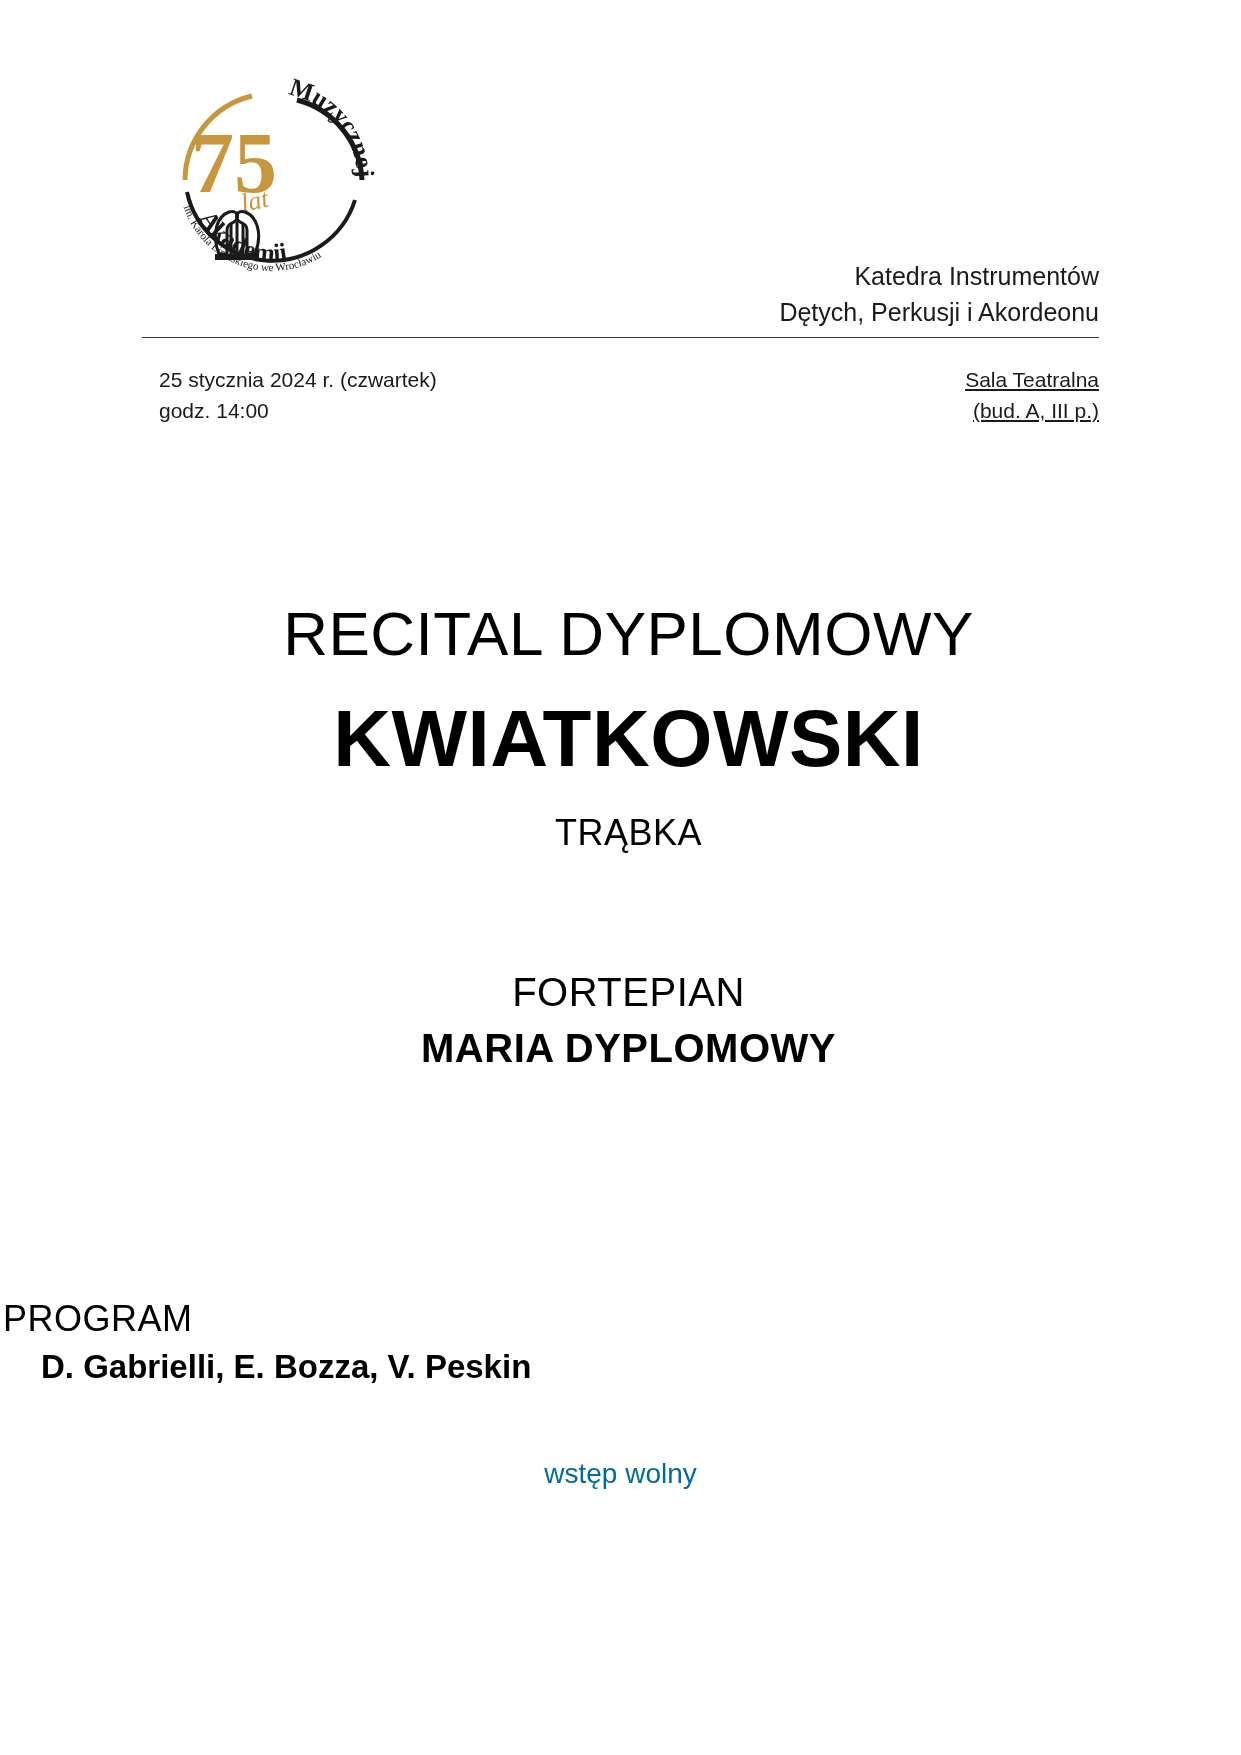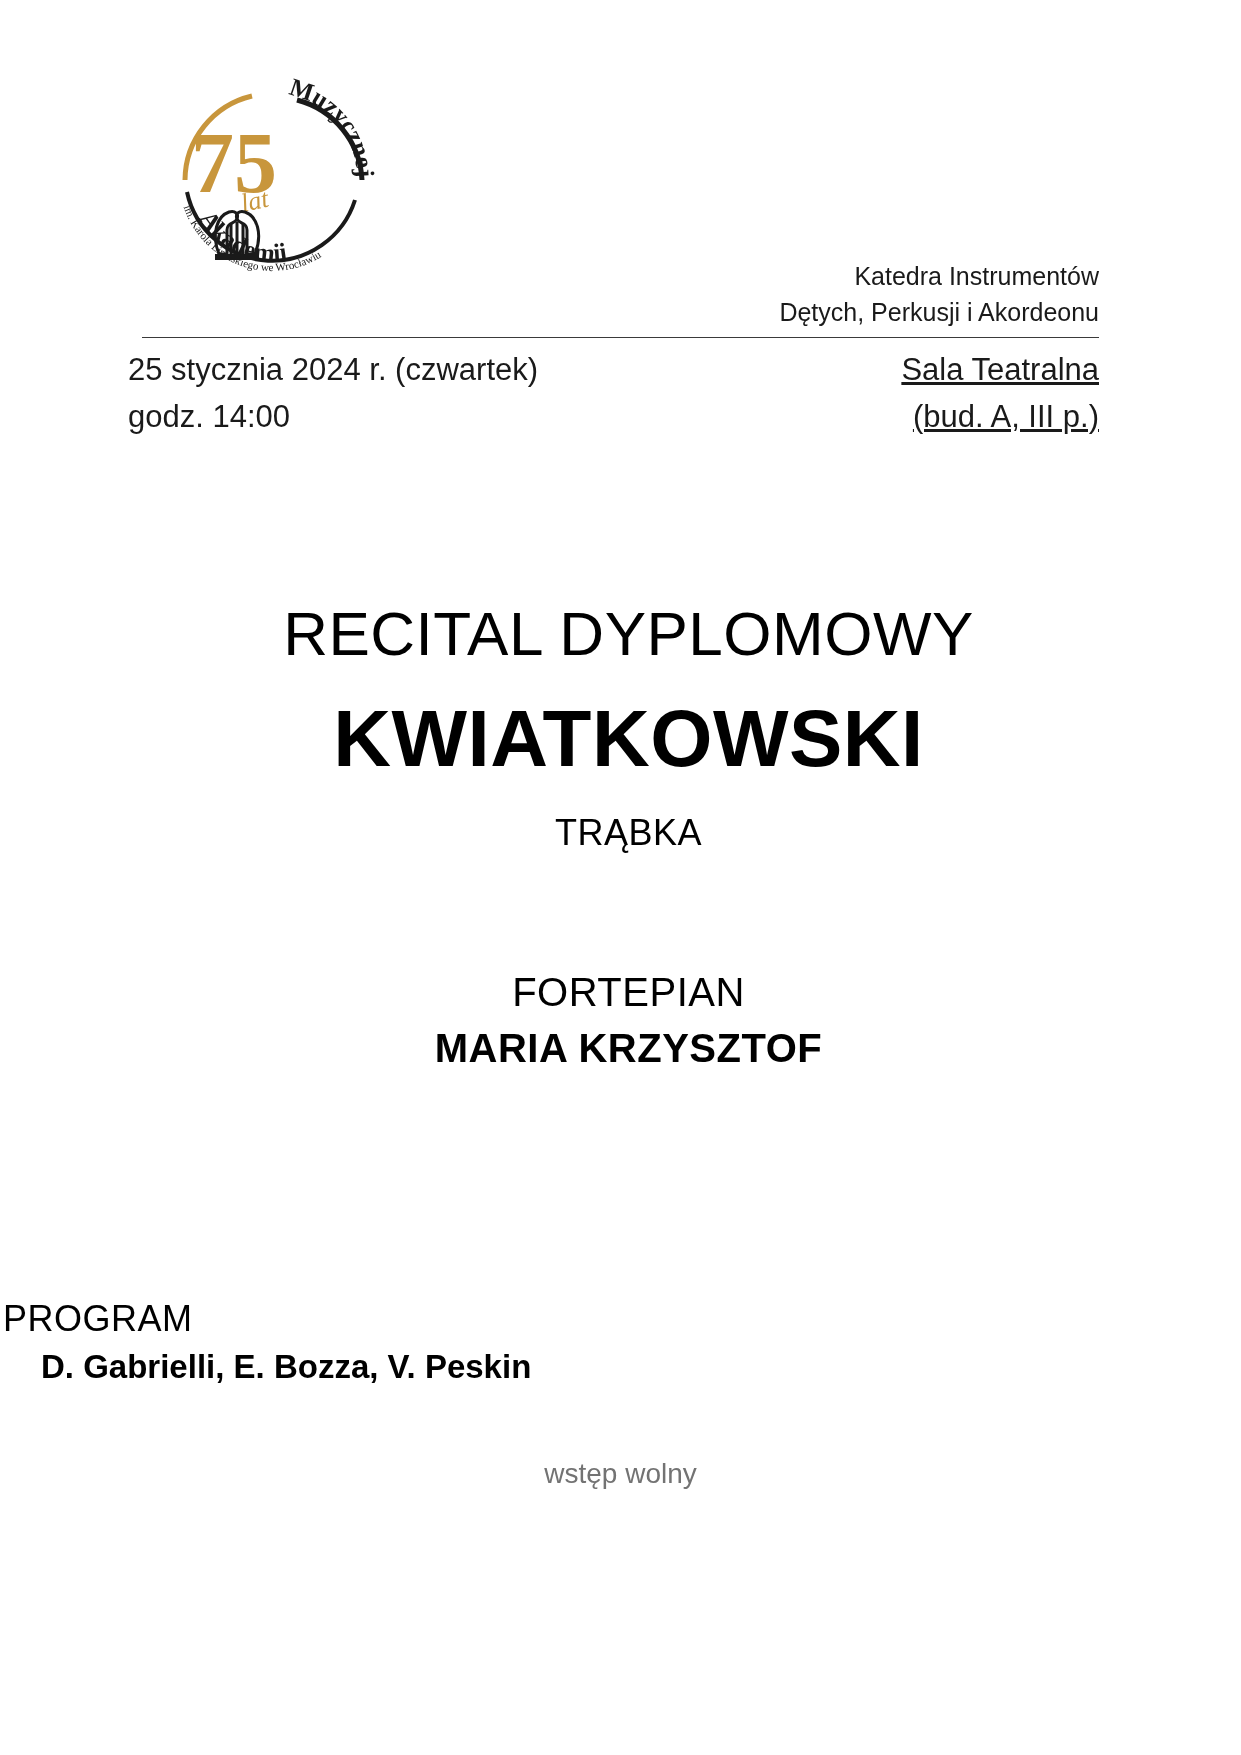--- a/index.html
+++ b/index.html
@@ -58,28 +58,28 @@
   .rule {
     position: absolute;
     left: 0;
     right: 0;
     top: 277px;
     border-top: 1px solid #3a3a3a;
   }
 
   .meta {
     position: absolute;
-    left: 128px;
+    left: 159px;
     right: 142px;
     top: 350px;
     height: 90px;
     display: flex;
     justify-content: space-between;
-    align-items: flex-end;
-    font-size: 31px;
+    align-items: center;
+    font-size: 21px;
     line-height: 1.5;
     color: #1a1a1a;
   }
   .meta .left { text-align: left; }
   .meta .right { text-align: right; text-decoration: underline; }
 
   
   .main {
     position: absolute;
     left: 0;
@@ -146,21 +146,21 @@
     padding-left: 38px;
   }
 
   .free-entry {
     position: absolute;
     left: 0;
     right: 0;
     top: 1458px;
     text-align: center;
     font-size: 28px;
-    color: #737373;
+    color: #0369a1;
   }
 </style>
 </head>
 <body>
 
 <div class="page">
 
   <div class="header">
 
     <div class="logo">
@@ -221,21 +221,21 @@
     </div>
   </div>
 
   <div class="main">
     <div class="recital-type">RECITAL DYPLOMOWY</div>
     <div class="artist-name">KWIATKOWSKI</div>
     <div class="instrument">TRĄBKA</div>
 
     <div class="accomp">
       <div class="accomp-role">FORTEPIAN</div>
-      <div class="accomp-name">MARIA KRZYSZTOF</div>
+      <div class="accomp-name">MARIA DYPLOMOWY</div>
     </div>
   </div>
 
   <div class="program">
     <div class="program-title">PROGRAM</div>
     <div class="program-list">D. Gabrielli, E. Bozza, V. Peskin</div>
   </div>
 
   <div class="free-entry">wstęp wolny</div>
 

